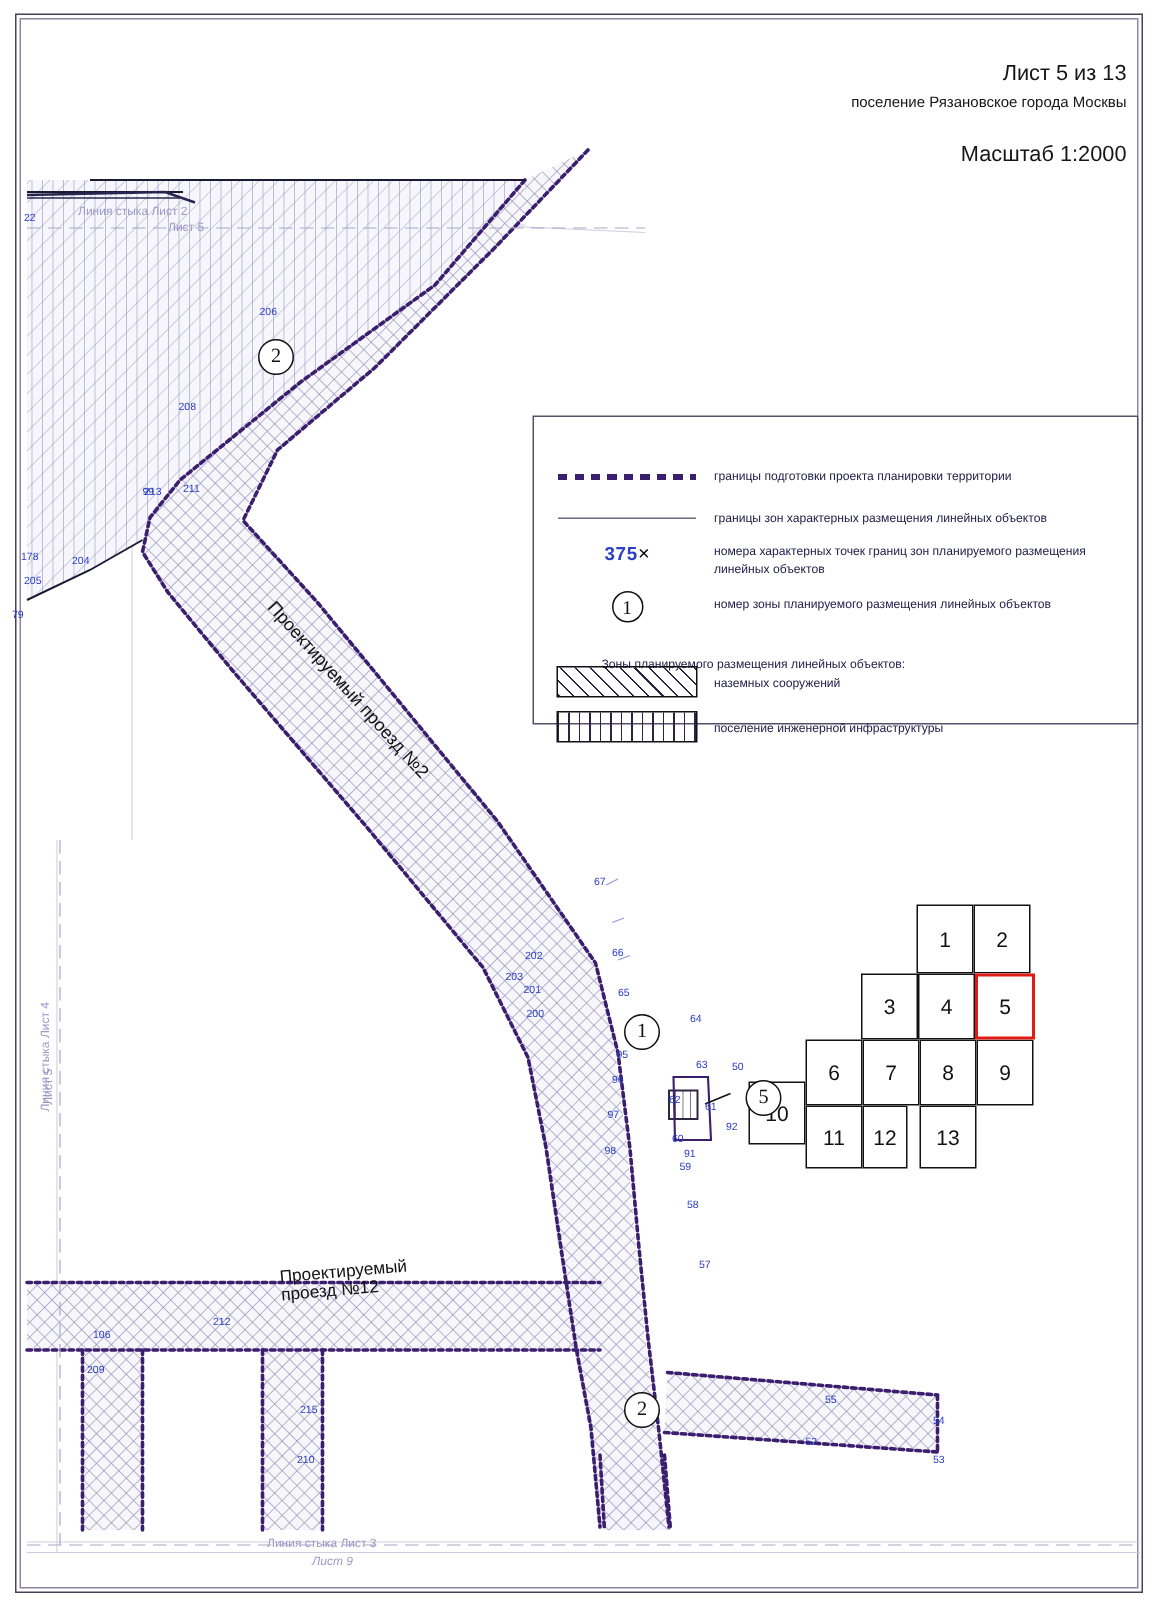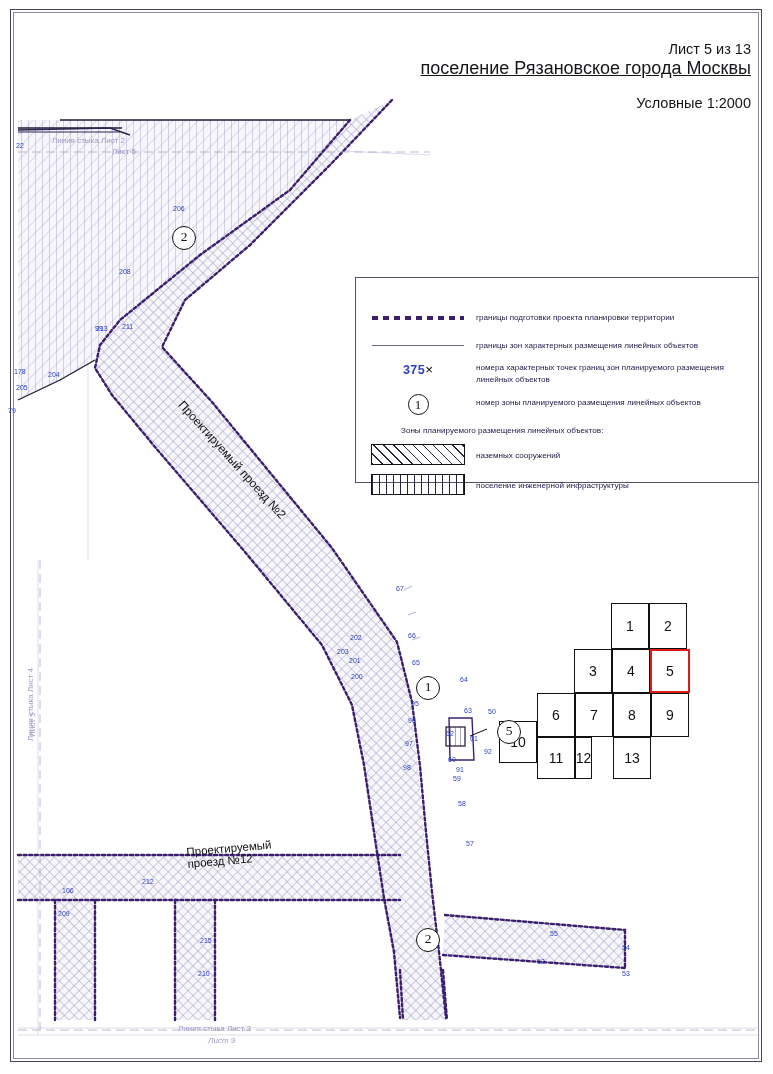--- a/index.html
+++ b/index.html
@@ -7,21 +7,21 @@
 
   #sheet{position:absolute;left:0;top:0;width:773px;height:1074px;background:#ffffff;}
 
   
   #frame{position:absolute;left:10px;top:9px;width:752px;height:1053px;border:1.6px solid #4a4158;box-sizing:border-box;}
   #frame2{position:absolute;left:13px;top:12px;width:746px;height:1047px;border:0.7px solid #8d86a0;box-sizing:border-box;}
 
   
   #header{position:absolute;right:22px;top:40px;text-align:right;color:#15151a;}
   #header .l1{font-size:14.5px;line-height:19px;}
-  #header .l2{font-size:18px;line-height:19px;text-decoration:underline;}
+  #header .l2{font-size:10px;line-height:19px;}
   #header .l3{font-size:14.5px;line-height:19px;margin-top:16px;font-weight:400;}
 
   
   #map{position:absolute;left:0;top:0;width:773px;height:1074px;}
 
   
   #legend{position:absolute;left:355px;top:277px;width:404px;height:206px;
           background:#ffffff;border:1.4px solid #55506a;box-sizing:border-box;}
   #legend .ltitle{position:absolute;left:0;right:0;top:12px;text-align:center;
           font-size:9.6px;color:#2a2340;text-decoration:underline;}
@@ -60,21 +60,21 @@
 <body>
 
 <div id="sheet">
 
   <div id="frame"></div>
   <div id="frame2"></div>
 
   <div id="header">
     <div class="l1">Лист 5 из 13</div>
     <div class="l2">поселение Рязановское города Москвы</div>
-    <div class="l3">Условные 1:2000</div>
+    <div class="l3">Масштаб 1:2000</div>
   </div>
 
   <svg id="map" viewBox="0 0 773 1074">
     <defs>
 
       <pattern id="hDiag" width="7" height="7" patternUnits="userSpaceOnUse" patternTransform="rotate(45)">
         <line x1="0" y1="0" x2="0" y2="7" stroke="#7d7aa8" stroke-width="0.9"></line>
       </pattern>
 
       <pattern id="hCross" width="7" height="7" patternUnits="userSpaceOnUse" patternTransform="rotate(45)">
@@ -268,21 +268,21 @@
       <div class="ltxt" style="top:2px;">номера характерных точек границ зон планируемого размещения линейных объектов</div>
     </div>
 
     <div class="lrow" style="top:116px;">
       <div class="lsym">
         <span class="circnum">1</span>
       </div>
       <div class="ltxt" style="top:3px;">номер зоны планируемого размещения линейных объектов</div>
     </div>
 
-    <div class="subhdr" style="top:148px;padding-left:37px;">Зоны планируемого размещения линейных объектов:</div>
+    <div class="subhdr" style="top:160px;padding-left:37px;">Зоны планируемого размещения линейных объектов:</div>
 
     <div class="lrow" style="top:166px;">
       <div class="lsym">
           <span class="patbox pat-diag"></span>
         </div>
       <div class="ltxt" style="top:6px;">наземных сооружений</div>
     </div>
 
     <div class="lrow" style="top:196px;">
       <div class="lsym">
@@ -297,17 +297,17 @@
     <div class="scell" style="left:112px;top:0px;width:38px;height:46px;">2</div>
     <div class="scell" style="left:37px;top:46px;width:38px;height:44px;">3</div>
     <div class="scell" style="left:75px;top:46px;width:38px;height:44px;">4</div>
     <div class="scell hl" style="left:113px;top:46px;width:40px;height:44px;">5</div>
     <div class="scell" style="left:0px;top:90px;width:38px;height:44px;">6</div>
     <div class="scell" style="left:38px;top:90px;width:38px;height:44px;">7</div>
     <div class="scell" style="left:76px;top:90px;width:38px;height:44px;">8</div>
     <div class="scell" style="left:114px;top:90px;width:38px;height:44px;">9</div>
     <div class="scell" style="left:-38px;top:118px;width:38px;height:42px;">10</div>
     <div class="scell" style="left:0px;top:134px;width:38px;height:42px;">11</div>
-    <div class="scell" style="left:38px;top:134px;width:17px;height:42px;">12</div>
+    <div class="scell" style="left:38px;top:134px;width:30px;height:42px;">12</div>
     <div class="scell" style="left:76px;top:134px;width:38px;height:42px;">13</div>
   </div>
 
 </div>
 
 </body></html>

